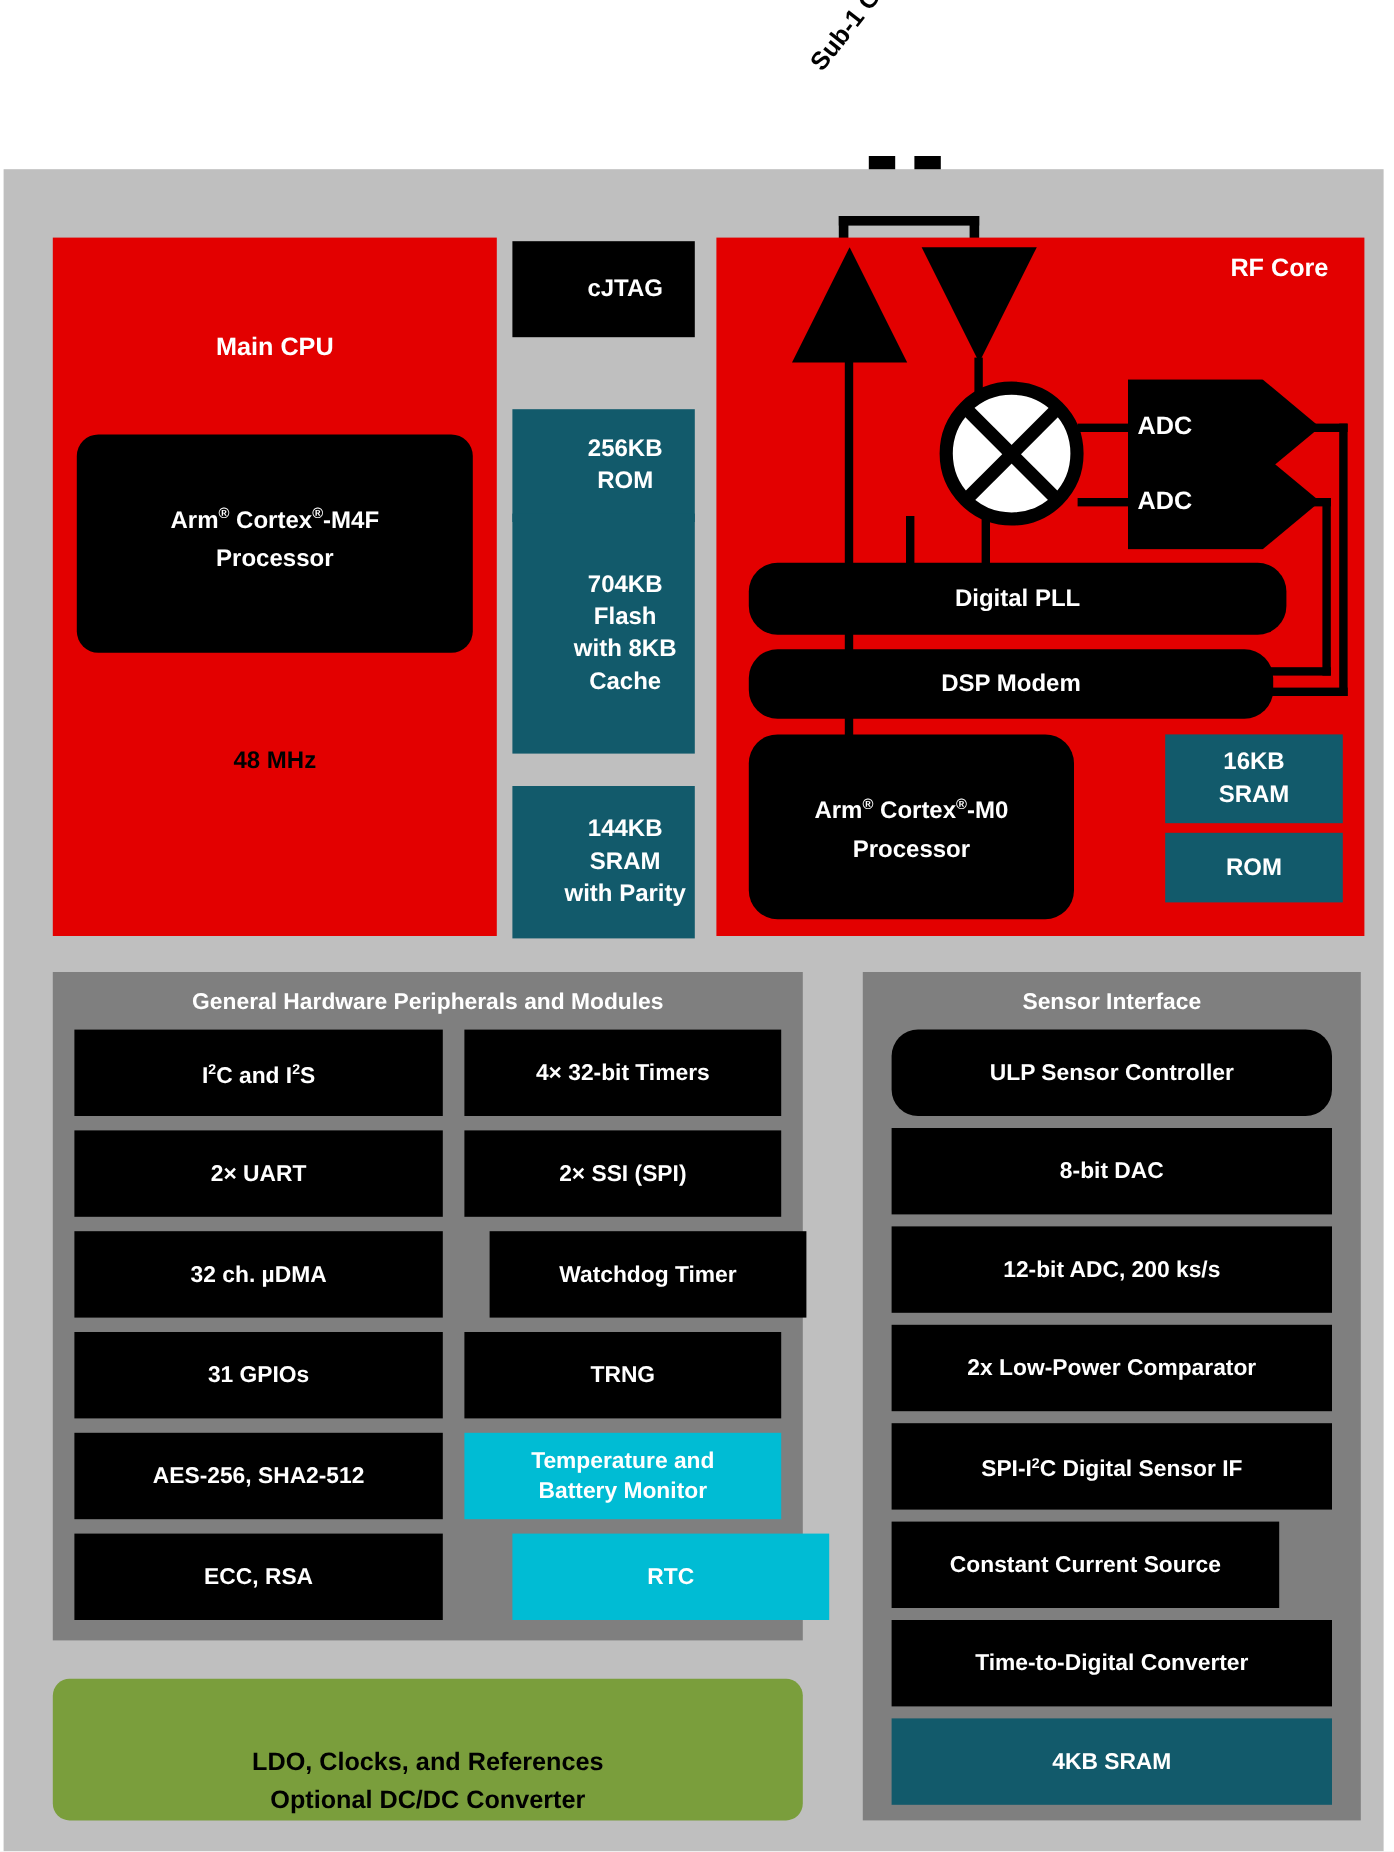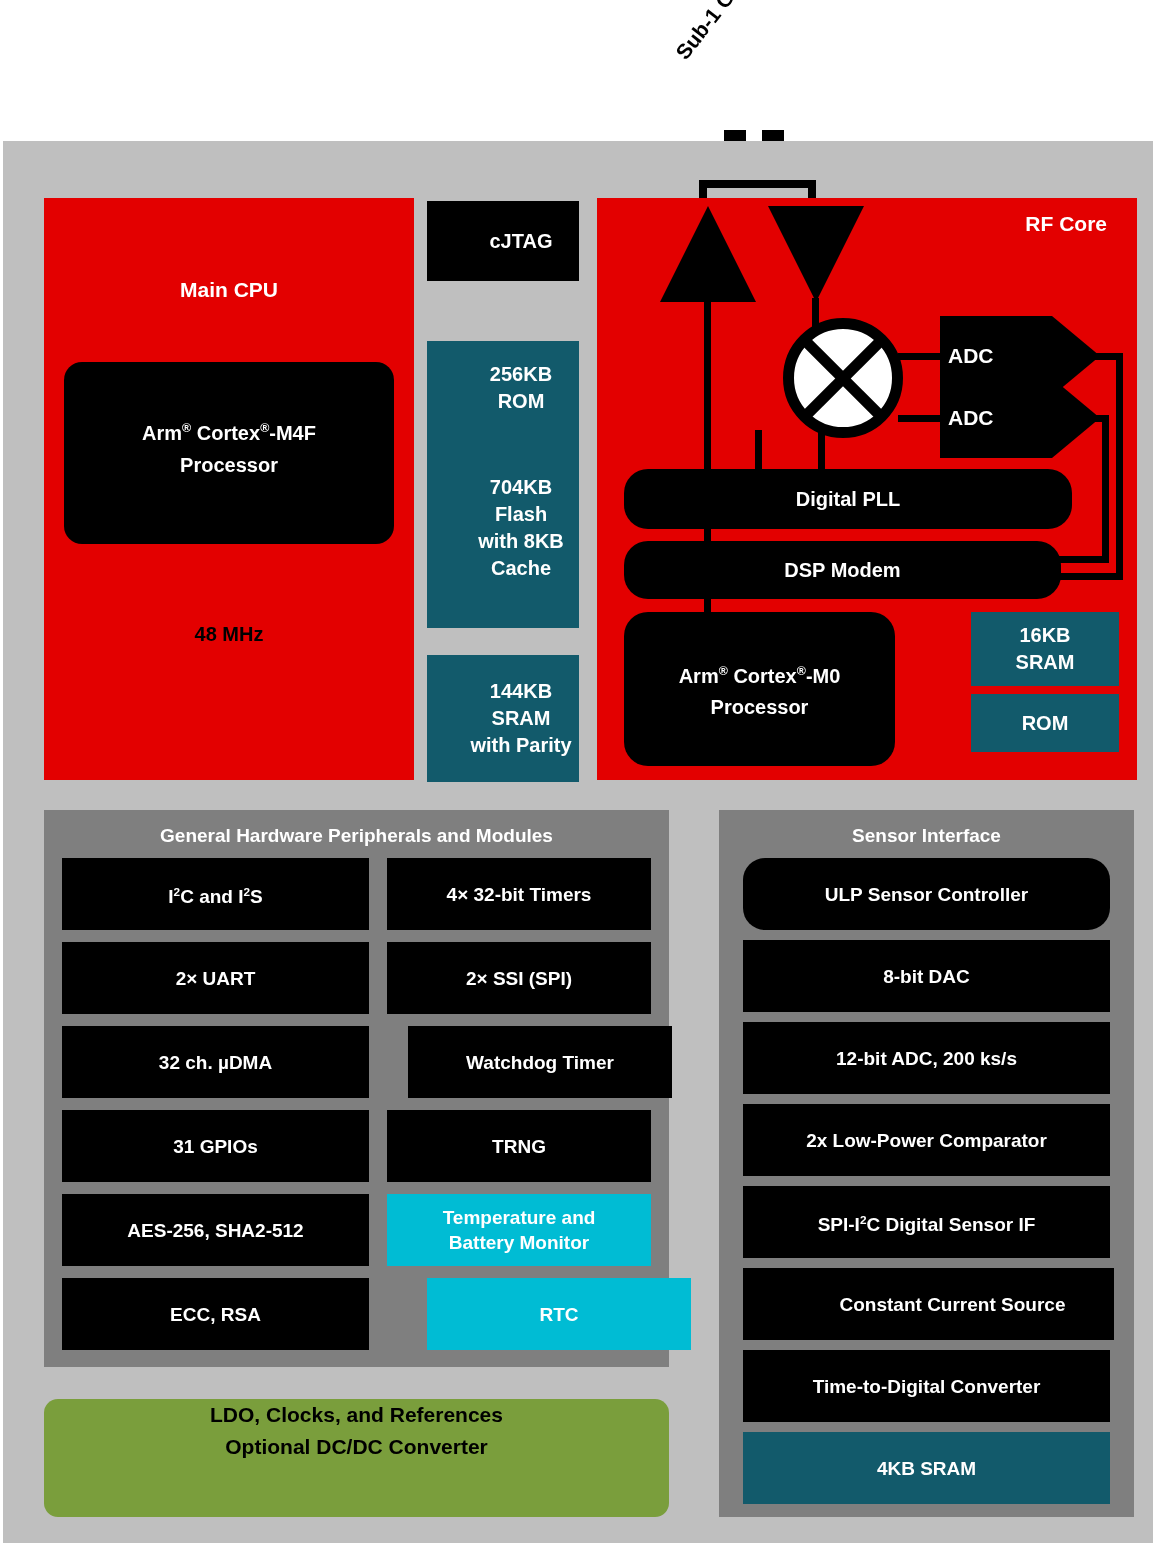--- a/index.html
+++ b/index.html
@@ -104,21 +104,21 @@
   .panel-title{width:100%;text-align:center;color:#ffffff;font-size:19px;font-weight:bold;
       position:absolute;top:15px;left:0;}
 
   .cell{position:absolute;display:flex;align-items:center;justify-content:center;text-align:center;
       color:#ffffff;font-size:19px;font-weight:bold;line-height:25px;background:#000000;}
   .cell.cyan{background:#00bcd4;}
   .cell.teal{background:#125A6B;}
   .cell.round{border-radius:22px;}
 
   #ldo{left:44px;top:1399px;width:625px;height:118px;background:#7a9e3c;border-radius:14px;
-      display:flex;align-items:flex-start;justify-content:center;text-align:center;color:#000000;
+      display:flex;align-items:flex-end;justify-content:center;text-align:center;color:#000000;
       font-size:21px;font-weight:bold;line-height:32px;}
 
   sup{font-size:0.62em;vertical-align:super;}
 </style>
 </head>
 <body>
 
 <div id="root">
 
   <div class="abs" id="sub1">Sub-1 GHz</div>
@@ -264,21 +264,21 @@
         </div>
         <div class="cell " style="left: 24px; top: 212px; width: 367px; height: 72px;">
           <span>12-bit ADC, 200 ks/s</span>
         </div>
         <div class="cell " style="left: 24px; top: 294px; width: 367px; height: 72px;">
           <span>2x Low-Power Comparator</span>
         </div>
         <div class="cell " style="left: 24px; top: 376px; width: 367px; height: 72px;">
           <span>SPI-I<sup>2</sup>C Digital Sensor IF</span>
         </div>
-        <div class="cell " style="left: 24px; top: 458px; width: 323px; height: 72px; padding-left: 48px;">
+        <div class="cell " style="left: 24px; top: 458px; width: 323px; height: 72px;">
           <span>Constant Current Source</span>
         </div>
         <div class="cell " style="left: 24px; top: 540px; width: 367px; height: 72px;">
           <span>Time-to-Digital Converter</span>
         </div>
         <div class="cell teal " style="left: 24px; top: 622px; width: 367px; height: 72px;">
           <span>4KB SRAM</span>
         </div>
       </div>
   </div>

